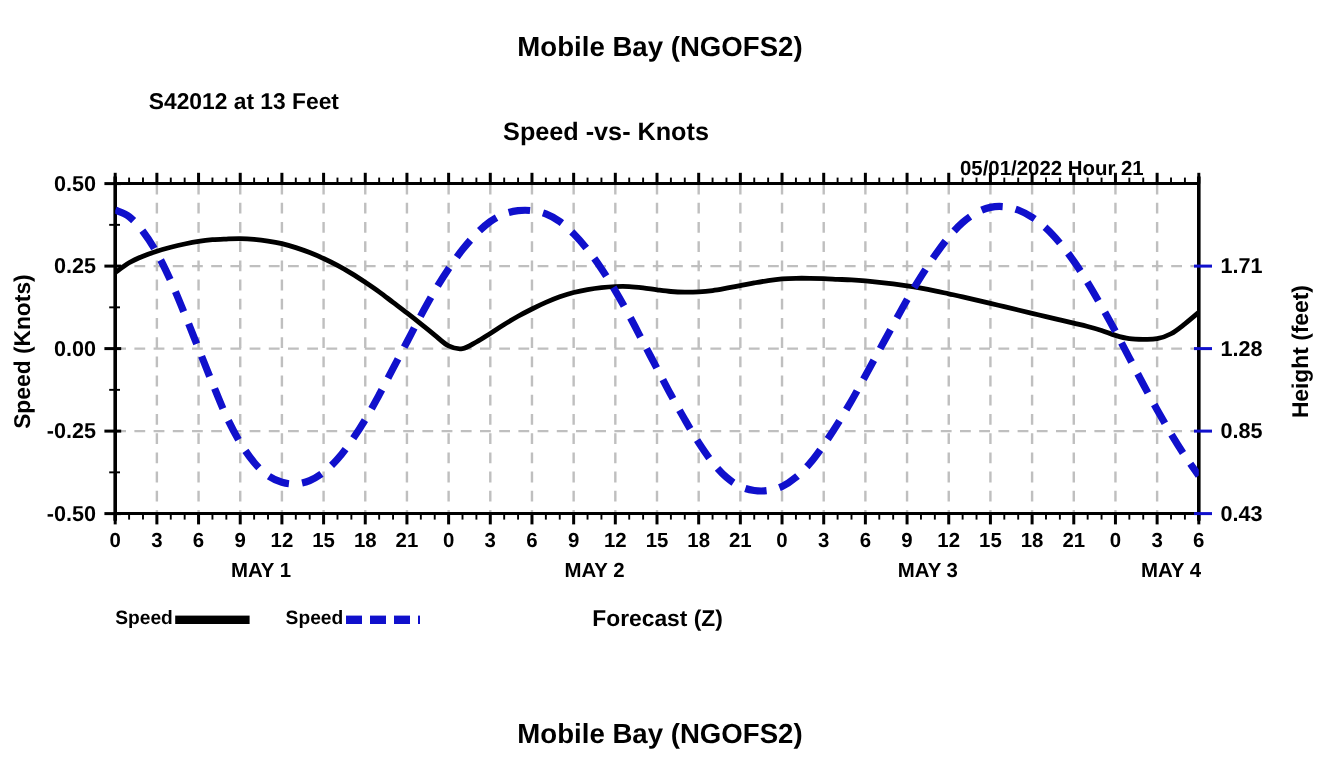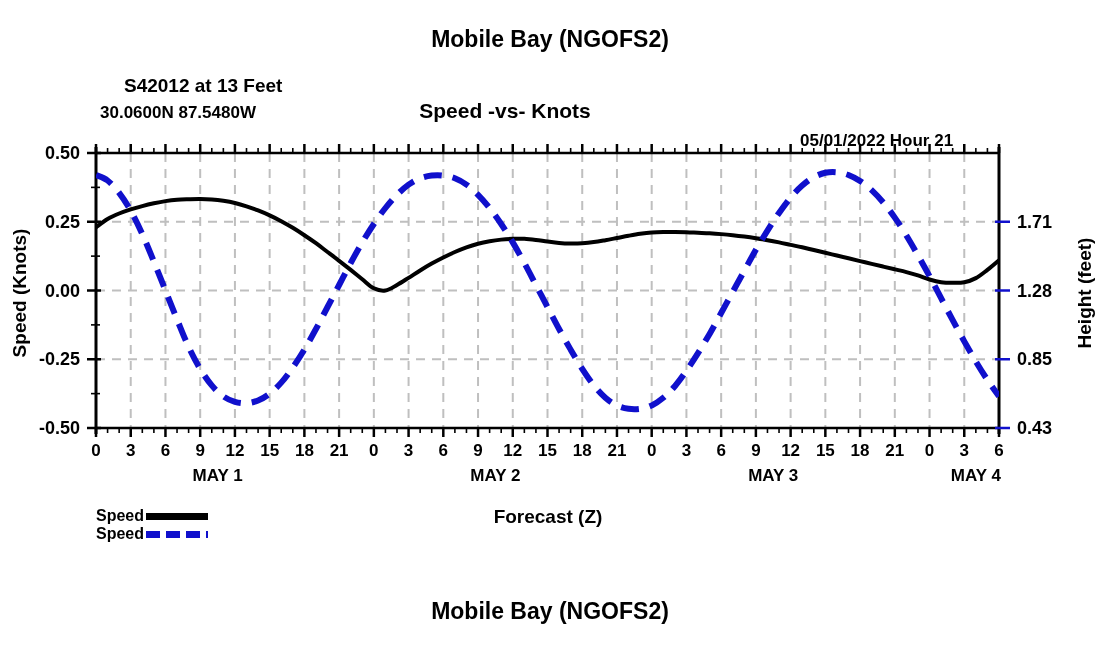--- a/index.html
+++ b/index.html
@@ -86,21 +86,20 @@
     position: absolute;
     left: 0; top: 0;
   }
   #legend {
     position: absolute;
     left: 96px;
     top: 507px;
     display: flex;
     align-items: center;
     gap: 0px;
-    flex-direction: column;
   }
   .legend-entry {
     display: flex;
     align-items: center;
   }
   .legend-label {
     font-size: 16px;
     font-weight: bold;
     font-family: "Liberation Sans", sans-serif;
   }
@@ -118,21 +117,20 @@
   }
 </style>
 </head>
 <body>
 
 <div id="page-wrap">
 
   <div class="txt" id="title-top">Mobile Bay (NGOFS2)</div>
 
   <div class="txt" id="station-line1">S42012 at 13 Feet</div>
-  <div class="txt" id="station-line2">30.0600N  87.5480W</div>
 
   <div class="txt" id="subtitle">Speed -vs- Knots</div>
 
   <div class="txt" id="datestamp">05/01/2022 Hour 21</div>
 
   <svg id="chart-svg" width="1100" height="650">
       <line x1="96" y1="221.75" x2="999" y2="221.75" stroke="#bfbfbf" stroke-width="2" stroke-dasharray="9,7"></line>
       <line x1="96" y1="290.5" x2="999" y2="290.5" stroke="#bfbfbf" stroke-width="2" stroke-dasharray="9,7"></line>
       <line x1="96" y1="359.25" x2="999" y2="359.25" stroke="#bfbfbf" stroke-width="2" stroke-dasharray="9,7"></line>
       <line x1="96" y1="428" x2="999" y2="428" stroke="#bfbfbf" stroke-width="2" stroke-dasharray="9,7"></line>

